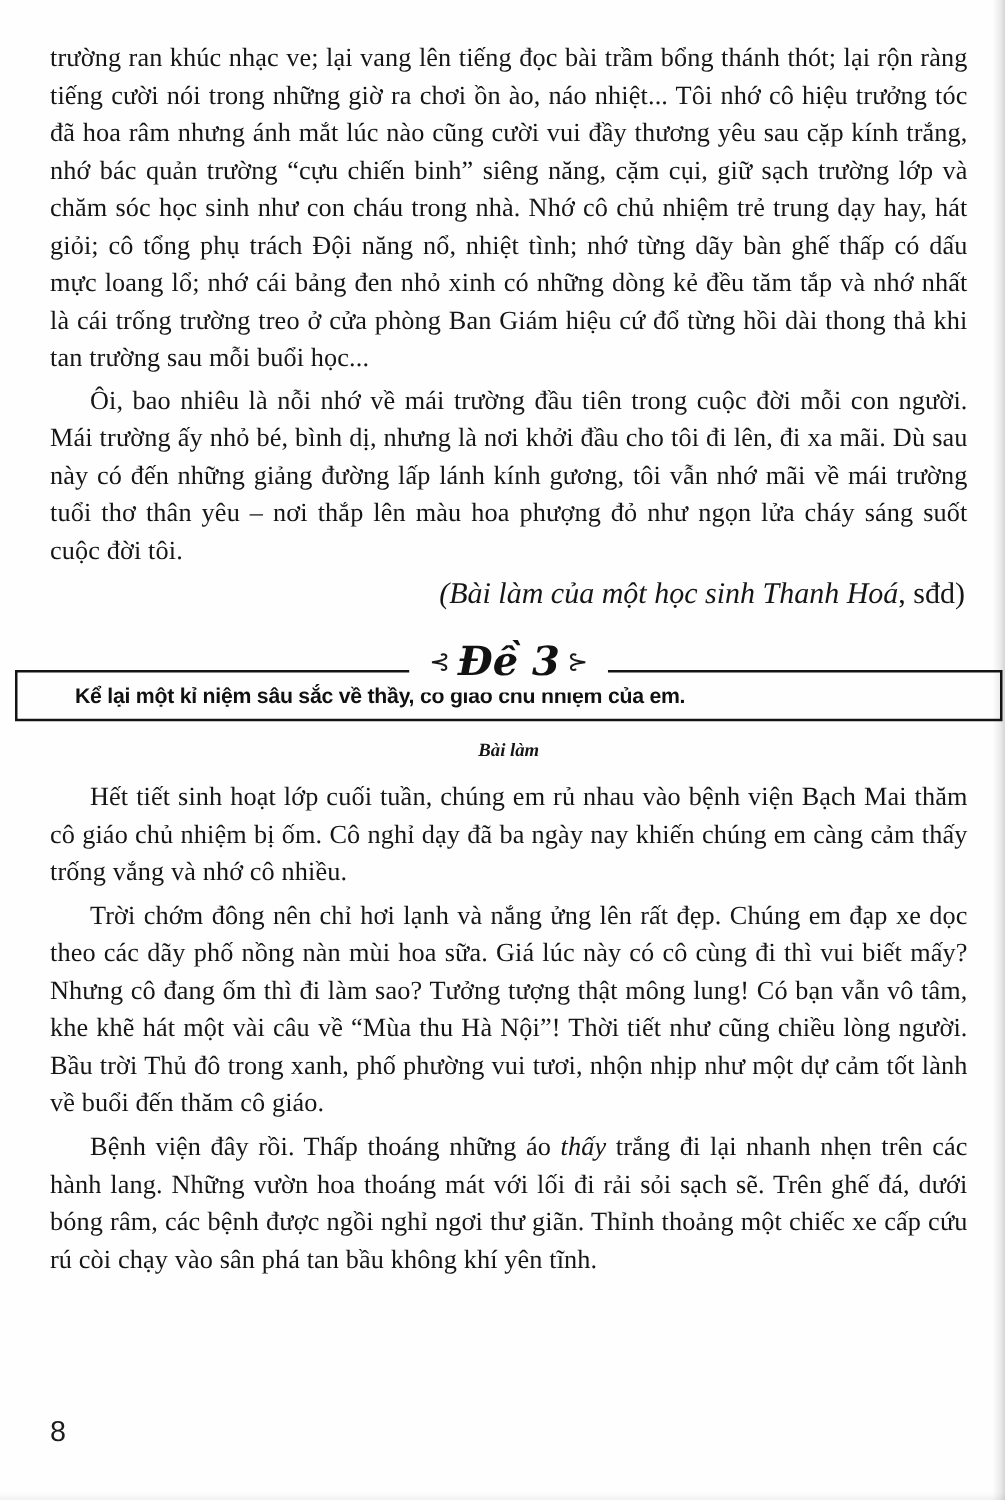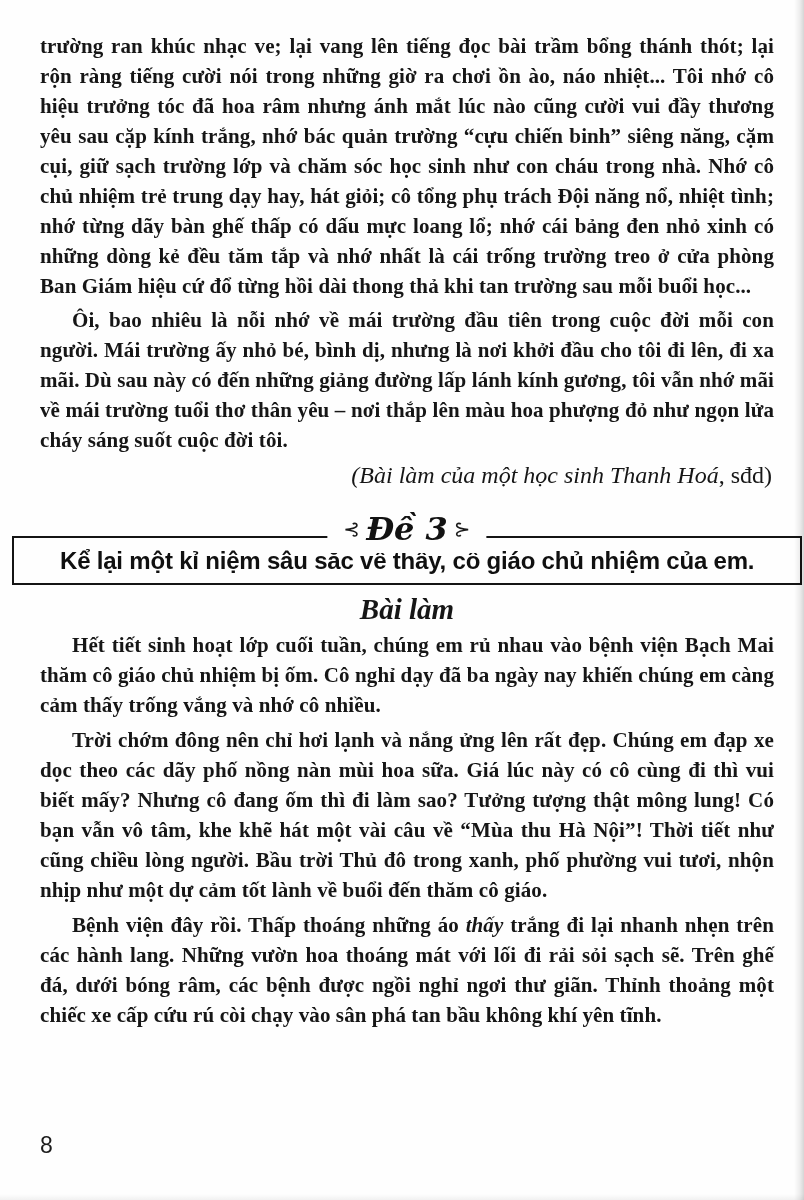--- a/index.html
+++ b/index.html
@@ -15,21 +15,20 @@
     position:absolute;
     left:40px;right:30px;top:31px;
   }
   .para{
     margin:0;
     font-size:21px;
     line-height:30px;
     text-align:justify;
     text-indent:32px;
     letter-spacing:0.1px;
-    font-weight:bold;
   }
   .para.no-indent{text-indent:0;}
   .para + .para{margin-top:4px;}
   .it{font-style:italic;}
   .citation{
     margin-top:5px;
     text-align:right;
     font-size:24px;
     line-height:30px;
     padding-right:2px;
@@ -61,30 +60,30 @@
   }
   .orn{
     font-family:"DejaVu Sans",sans-serif;
     font-size:20px;
     color:#1a1a1a;
     vertical-align:4px;
   }
   .prompt-text{
     font-family:"Liberation Sans",sans-serif;
     font-weight:bold;
-    font-size:24px;
+    font-size:17px;
     letter-spacing:-0.2px;
     color:#101010;
   }
   .bai-lam{
     margin-top:9px;
     text-align:center;
     font-weight:bold;
     font-style:italic;
-    font-size:29px;
+    font-size:15px;
     line-height:30px;
   }
   .essay-block{margin-top:6px;}
   .essay-block .para + .para{margin-top:5px;}
   .page-number{
     position:absolute;
     left:40px;
     top:1132px;
     font-family:"Liberation Sans",sans-serif;
     font-size:23px;

